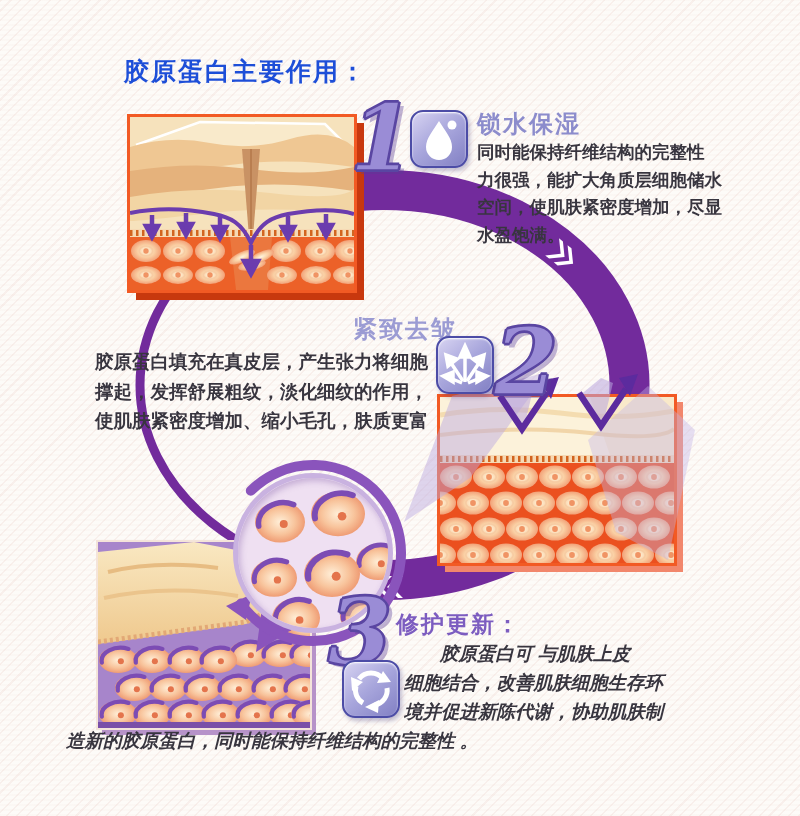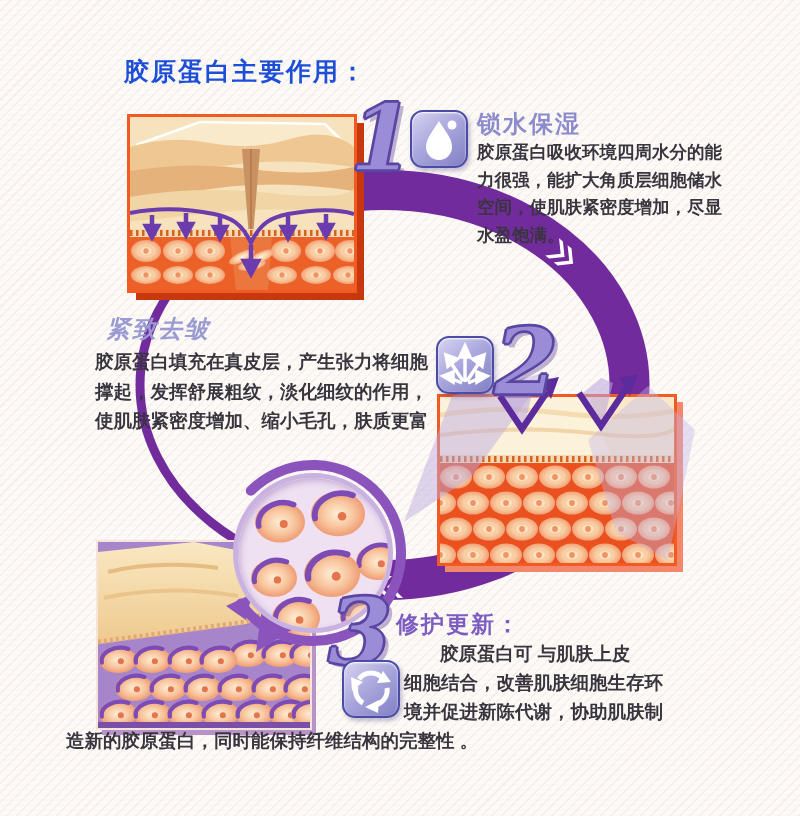--- a/index.html
+++ b/index.html
@@ -15,22 +15,22 @@
       repeating-linear-gradient(0deg, rgba(230,200,190,.07) 0 2px, transparent 2px 5px);
   }
   .abs{position:absolute;}
   
   .main-title{left:124px;top:55px;font-size:25px;font-weight:900;color:#1d4ed8;letter-spacing:2px;z-index:8;}
   .h1c{color:#8C8CCC}.h2c{color:#9B9BD3}.h3c{color:#7C5CC0}
   .sec-heading{font-size:24px;font-weight:900;letter-spacing:2px;z-index:8;text-align:center;}
   .body-text{font-size:18px;font-weight:600;color:#38353F;z-index:8;line-height:28px;}
   .s1-body{left:477px;top:139px;width:320px;line-height:27.5px;font-size:17.5px;}
   .s2-body{left:95px;top:347px;width:392px;line-height:29.5px;font-size:18.5px;}
-  .s2-head{left:106px;top:313px;width:362px;text-align:left;font-style:italic;}
-  .s3-line{font-size:18.5px;}
+  .s2-head{left:95px;top:313px;width:362px;text-align:right;}
+  .s3-line{font-size:18.5px;font-style:italic;}
   
   .num{
     z-index:9;font-family:"DejaVu Serif",serif;font-style:italic;font-weight:900;
     font-size:92px;line-height:1;color:#9A8CD6;
     -webkit-text-stroke:1.5px #5A46A2;
     text-shadow:-2px 0 0 #5A46A2,2px 0 0 #5A46A2,0 -2px 0 #5A46A2,0 2px 0 #5A46A2,5px 4px 0 rgba(90,60,150,.38);
   }
   
   .icon-sq{
     width:54px;height:54px;border-radius:13px;z-index:9;
@@ -426,21 +426,21 @@
       <polygon points="21,45 35,38 34,51"></polygon>
       <polygon points="7,15 19,20 8,29"></polygon>
     </g>
   </svg>
 </div>
 
 <div class="abs main-title">胶原蛋白主要作用：</div>
 
 <div class="abs sec-heading h1c" style="left:477px;top:108px">锁水保湿</div>
 <div class="abs body-text s1-body">
-  <div>胶原蛋白吸收环境四周水分的能</div>
+  <div>同时能保持纤维结构的完整性</div>
   <div>力很强，能扩大角质层细胞储水</div>
   <div>空间，使肌肤紧密度增加，尽显</div>
   <div>水盈饱满。</div>
 </div>
 
 <div class="abs sec-heading h2c s2-head">紧致去皱</div>
 <div class="abs body-text s2-body">
   <div>胶原蛋白填充在真皮层，产生张力将细胞</div>
   <div>撑起，发挥舒展粗纹，淡化细纹的作用，</div>
   <div>使肌肤紧密度增加、缩小毛孔，肤质更富</div>

